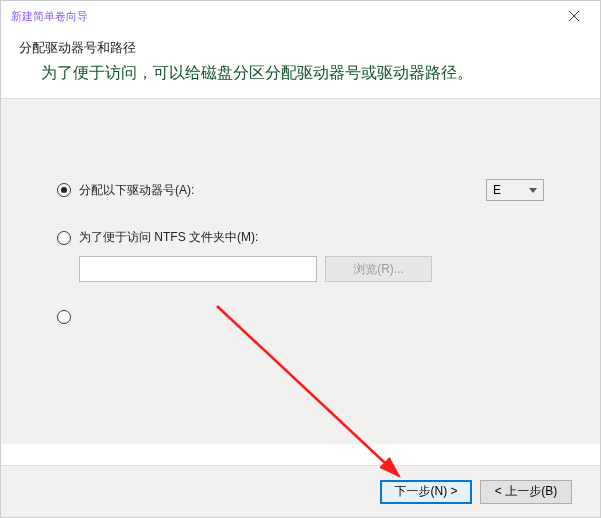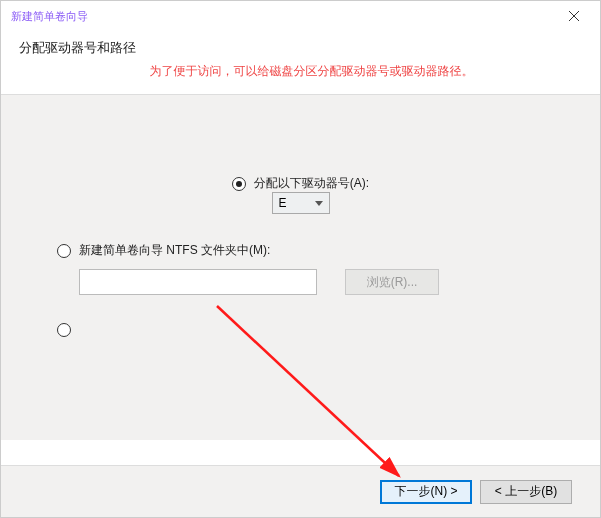--- a/index.html
+++ b/index.html
@@ -8,41 +8,41 @@
 
   .dialog { width: 601px; height: 518px; border: 1px solid #ccc; background: #fff; position: relative; }
 
   .titlebar { height: 30px; display: flex; align-items: center; justify-content: space-between; padding: 0 4px 0 10px; }
   .titlebar .title { font-size: 11px; color: #8b5cf6; }
   .titlebar .close { width: 44px; height: 28px; display: flex; align-items: center; justify-content: center; cursor: pointer; }
   .titlebar .close svg { width: 10px; height: 10px; }
 
   .header-area { padding: 8px 18px 14px 18px; }
   .header-title { font-size: 13px; font-weight: normal; color: #222; margin-bottom: 6px; }
-  .header-desc { font-size: 12px; color: #ef4444; padding-left: 22px; text-align: center; }
+  .header-desc { font-size: 16px; color: #14532d; padding-left: 22px; }
 
   .hline { border: 0; border-top: 1px solid #ddd; margin: 0; }
 
   .content { background: #f2f1f0; padding: 80px 56px 40px 56px; height: 345px; }
 
   .row { display: flex; align-items: center; margin-bottom: 28px; }
   .radio { appearance: none; width: 14px; height: 14px; border: 1px solid #333; border-radius: 50%; margin: 0 8px 0 0; position: relative; background: #fff; cursor: pointer; }
   .radio:checked::after { content: ""; position: absolute; width: 6px; height: 6px; background: #222; border-radius: 50%; top: 3px; left: 3px; }
   .radio-label { font-size: 12px; color: #222; }
 
-  .row1 { justify-content: space-between; flex-direction: column; }
+  .row1 { justify-content: space-between; }
 
   .select { width: 58px; height: 22px; border: 1px solid #a9a9a9; background: #eef0f1; font-size: 12px; padding: 0 18px 0 6px; position: relative; display: flex; align-items: center; }
   .select::after { content: ""; position: absolute; right: 6px; top: 8px; border-left: 4px solid transparent; border-right: 4px solid transparent; border-top: 5px solid #555; }
 
   .row2 { margin-bottom: 10px; }
   .path-row { margin-left: 22px; margin-bottom: 28px; display: flex; align-items: center; }
   .path-input { width: 238px; height: 26px; border: 1px solid #bbb; background: #fff; font-size: 12px; padding: 0 6px; outline: none; }
   .path-input:disabled { background: #fff; }
-  .browse-btn { width: 94px; height: 26px; margin-left: 28px; border: 1px solid #c8c8c8; background: #e7e7e5; font-size: 12px; color: #9a9a9a; cursor: default; }
+  .browse-btn { width: 107px; height: 26px; margin-left: 8px; border: 1px solid #c8c8c8; background: #e7e7e5; font-size: 12px; color: #9a9a9a; cursor: default; }
 
   .footer { position: absolute; left: 0; right: 0; bottom: 0; height: 52px; background: #f2f1f0; border-top: 1px solid #ddd; display: flex; align-items: center; justify-content: flex-end; padding-right: 28px; gap: 8px; }
   .btn { min-width: 92px; height: 24px; font-size: 12px; background: #e1e1e1; border: 1px solid #adadad; cursor: pointer; padding: 0 10px; }
   .btn.primary { border: 2px solid #0078d7; background: #e5f1fb; }
 
   .overlay-arrow { position: absolute; pointer-events: none; }
 </style>
 </head>
 <body>
 
@@ -72,21 +72,21 @@
         <span class="radio-label">分配以下驱动器号(A):</span>
       </label>
       <div class="select">
         <span>E</span>
       </div>
     </div>
 
     <div class="row row2">
       <label style="display:flex;align-items:center;cursor:pointer">
         <input type="radio" name="opt" class="radio" style="">
-        <span class="radio-label">新建简单卷向导 NTFS 文件夹中(M):</span>
+        <span class="radio-label">为了便于访问 NTFS 文件夹中(M):</span>
       </label>
     </div>
 
     <div class="path-row">
       <input class="path-input" disabled="" value="" style="">
       <button class="browse-btn" disabled="">浏览(R)...</button>
     </div>
 
     <div class="row">
       <label style="display:flex;align-items:center;cursor:pointer">

